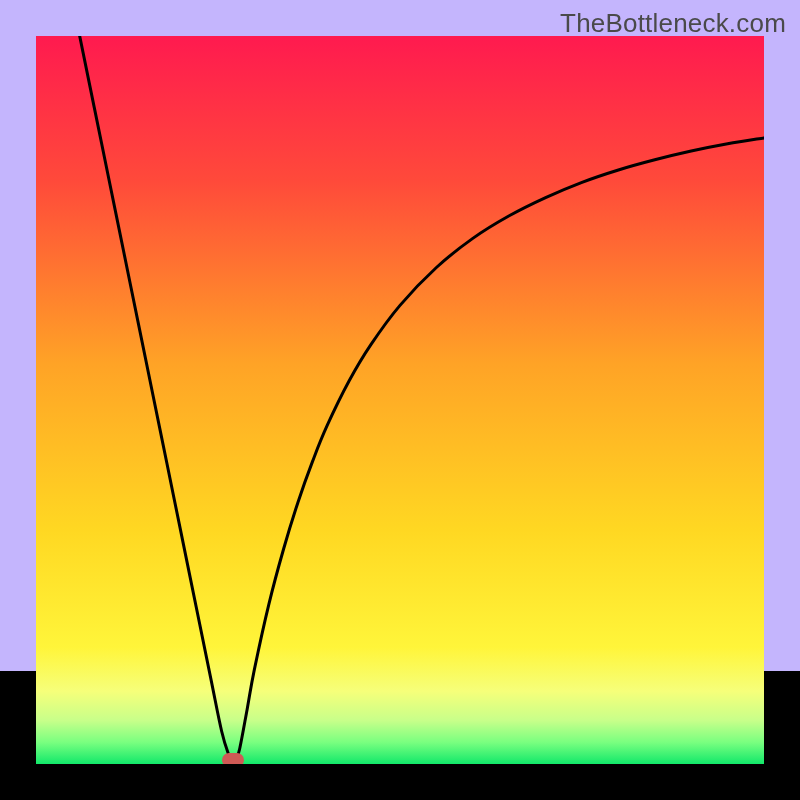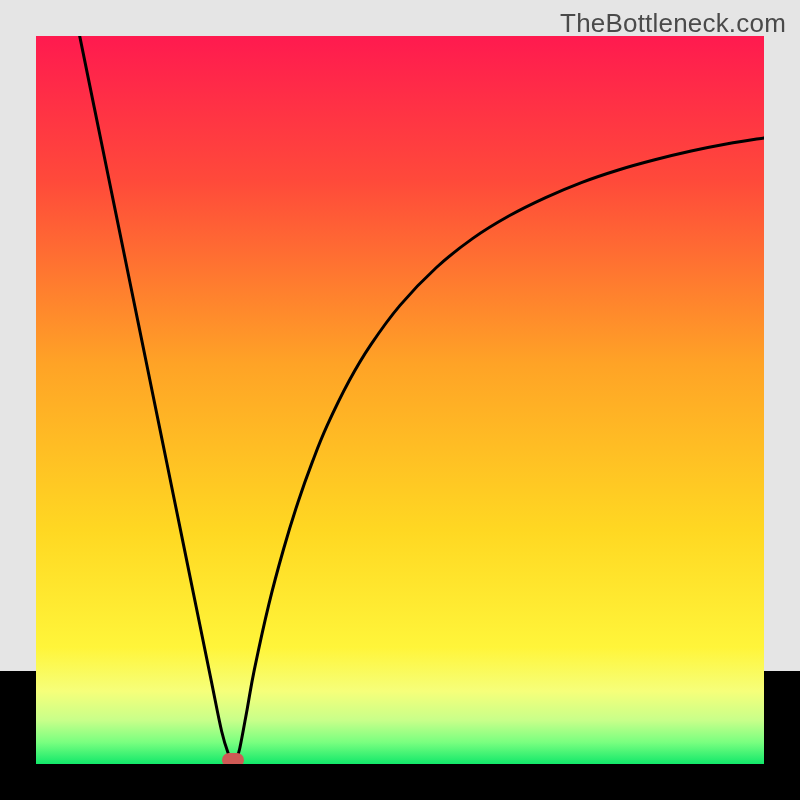--- a/index.html
+++ b/index.html
@@ -10,21 +10,21 @@
     background: #000;
     overflow: hidden;
     font-family: Arial, Helvetica, sans-serif;
   }
   .frame {
     position: absolute;
     left: 0;
     top: 0;
     width: 800px;
     height: 671px;
-    background: #e5e5e5;
+    background: #c4b5fd;
   }
   .plot {
     position: absolute;
     left: 36px;
     top: 36px;
     width: 728px;
     height: 728px;
     overflow: hidden;
   }
   .gradient {

